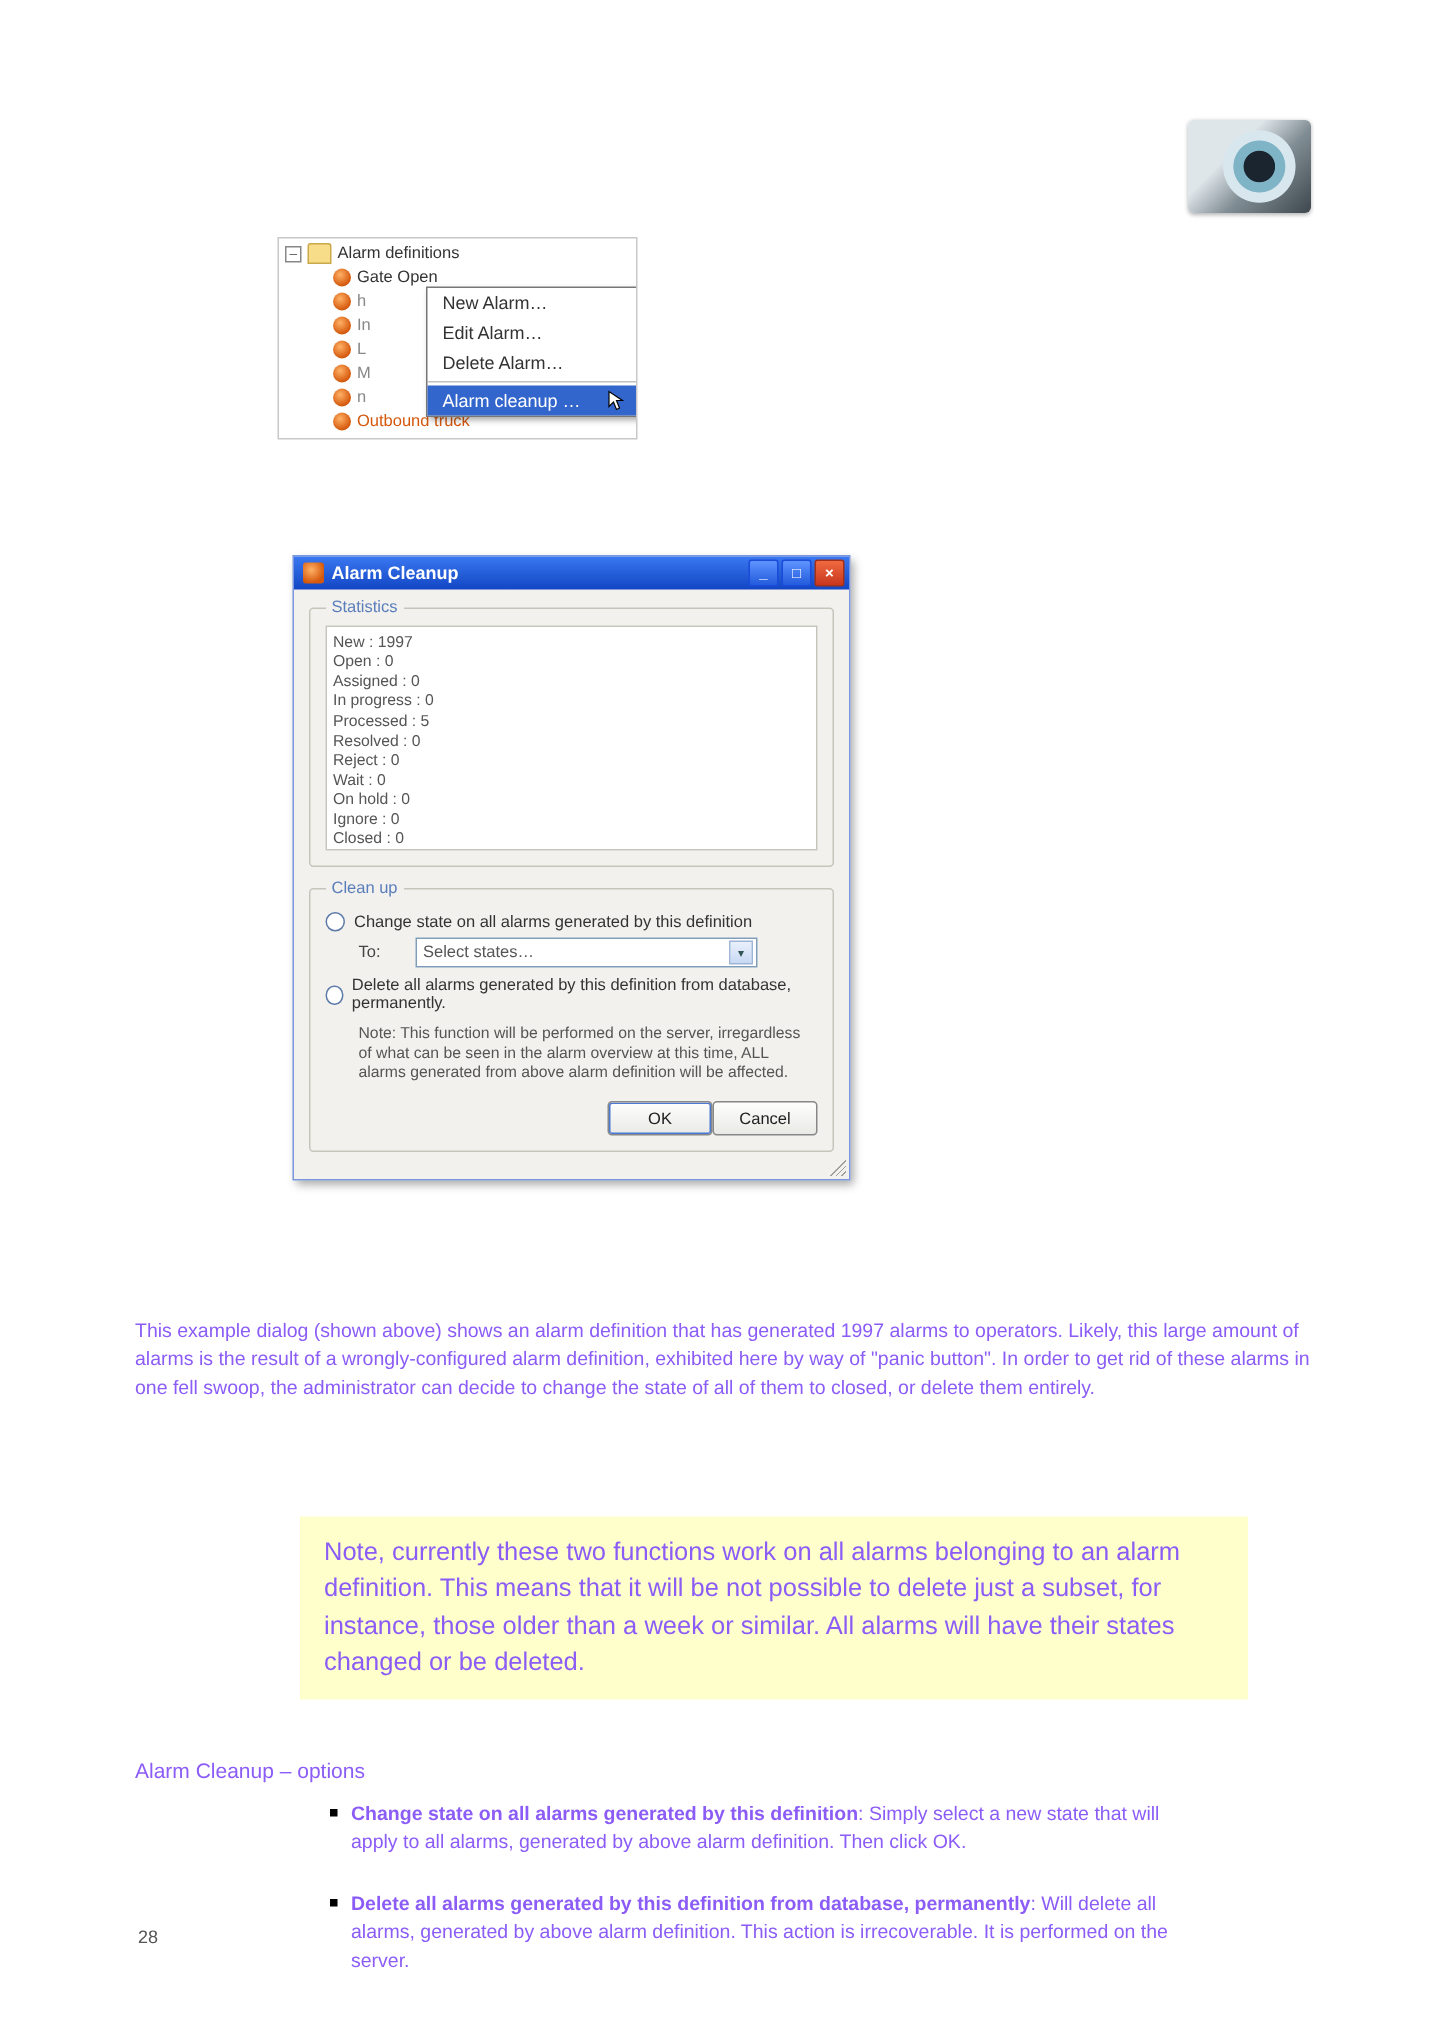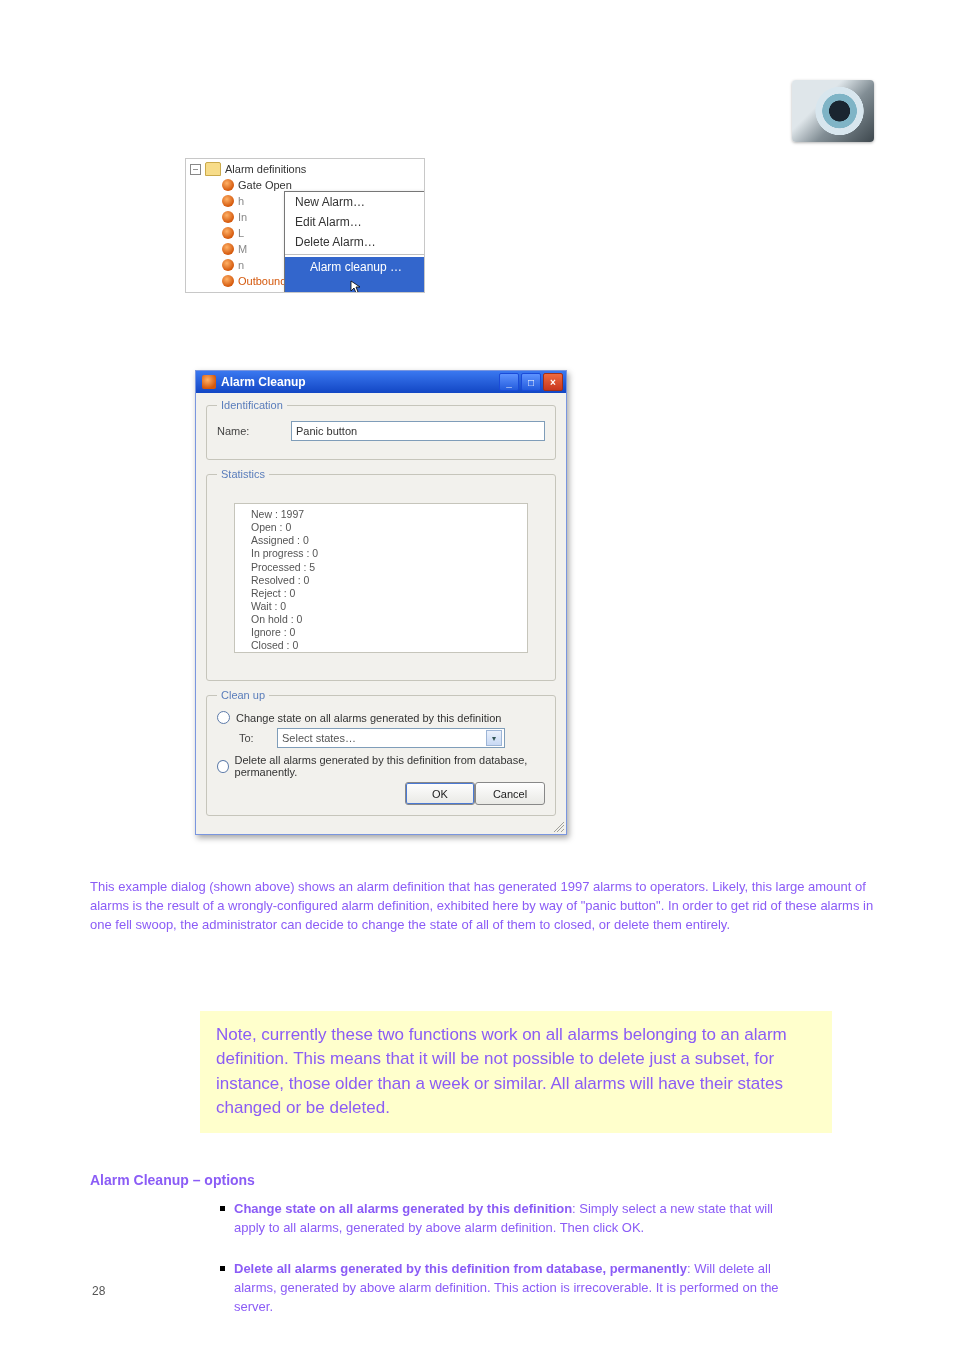--- a/index.html
+++ b/index.html
@@ -62,21 +62,21 @@
 
   .ctx-menu{
     position:absolute; left:98px; top:32px;
     width:142px;
     background:#fff; border:1px solid #777;
     box-shadow:2px 2px 4px rgba(0,0,0,0.35);
     font-size:12px;
   }
   .ctx-item{padding:3px 10px; white-space:nowrap;}
   .ctx-sep{height:1px;background:#c0c0c0;margin:2px 0;}
-  .ctx-item.hl{background:var(--selection);color:#fff;display:flex;justify-content:space-between;align-items:center;gap:6px;flex-direction:column;}
+  .ctx-item.hl{background:var(--selection);color:#fff;display:flex;justify-content:space-between;align-items:center;gap:6px;}
   .cursor-ic{width:12px;height:14px;display:inline-block;}
   .cursor-ic svg{display:block}
 
   
   .dlg{
     position:absolute; left:195px; top:370px;
     width:370px;
     background:var(--dlg-bg);
     border:1px solid #7a96df;
     box-shadow:2px 3px 6px rgba(0,0,0,0.35);
@@ -114,22 +114,22 @@
   }
 
   .arrow{
     position:absolute; left:360px; top:394px;
     width:60px;height:40px;filter:drop-shadow(1px 1px 1px rgba(0,0,0,.4));
     pointer-events:none;
   }
 
   .stats-box{
     border:1px solid #c6c5bb;background:#fff;
-    height:140px;padding:4px 16px;font-size:10.5px;color:#555;line-height:1.25;
-    margin:17px;
+    height:140px;padding:4px 4px;font-size:10.5px;color:#555;line-height:1.25;
+    margin:0;
     overflow:hidden;
   }
 
   .radio-row{display:flex;align-items:center;gap:6px;margin:4px 0}
   .radio{width:11px;height:11px;border-radius:50%;border:1px solid #5d7ba9;background:#fff;}
   .sub{display:flex;align-items:center;gap:12px;margin:4px 0 6px 22px}
   .sub .lab{width:26px;color:#444}
   .select{
     width:220px;height:18px;border:1px solid #7f9db9;background:#fff;
     display:flex;align-items:center;justify-content:space-between;
@@ -160,21 +160,21 @@
   .body-text strong{font-weight:bold}
   .note-box{
     background:var(--yellow-note);
     padding:12px 16px;
     max-width:600px;
     margin-left:110px;
     margin-top:76px;
     margin-bottom:28px;
     font-size:17px;
   }
-  .h3{font-weight:bold;font-size:14px;margin:37px 0 10px 0}
+  .h3{font-weight:normal;font-size:14px;margin:37px 0 10px 0}
   ul.square{list-style:none;padding:0;margin:0 0 0 130px;max-width:560px}
   ul.square li{position:relative;padding-left:14px;margin-bottom:22px}
   ul.square li::before{content:"";position:absolute;left:0;top:6px;width:5px;height:5px;background:#000}
   .page-no{position:absolute;left:92px;color:#555;font-size:12px}
   .page-no{top:1284px}
 </style>
 </head>
 <body>
 
 <div class="wolf"></div>
@@ -246,29 +246,20 @@
       <span class="title-ic"></span>
       <span>Alarm Cleanup</span>
     </span>
     <span class="win-btns">
       <span class="win-btn">_</span>
       <span class="win-btn">□</span>
       <span class="win-btn close">×</span>
     </span>
   </div>
   <div class="dlg-body">
-    <fieldset>
-      <legend>Identification</legend>
-      <div class="row-lbl">
-        <span class="lab">Name:</span>
-        <span class="txt">
-          <span>Panic button</span>
-        </span>
-      </div>
-    </fieldset>
 
     <fieldset>
       <legend>Statistics</legend>
       <div class="stats-box">
         <div>New : 1997</div>
         <div>Open : 0</div>
         <div>Assigned : 0</div>
         <div>In progress : 0</div>
         <div>Processed : 5</div>
         <div>Resolved : 0</div>
@@ -294,20 +285,21 @@
           <span>Select states…</span>
           <span class="chev">▾</span>
         </span>
       </div>
 
       <div class="radio-row">
         <span class="radio"></span>
         <span>Delete all alarms generated by this definition from database, permanently.</span>
       </div>
 
+      <div class="note">Note:  This function will be performed on the server, irregardless of what can be seen in the alarm overview at this time,  ALL alarms generated from above alarm definition will be affected.</div>
 
       <div class="btn-row">
         <span class="xp-btn def">OK</span>
         <span class="xp-btn">Cancel</span>
       </div>
     </fieldset>
   </div>
   <div class="resize-grip"></div>
 </div>
 

